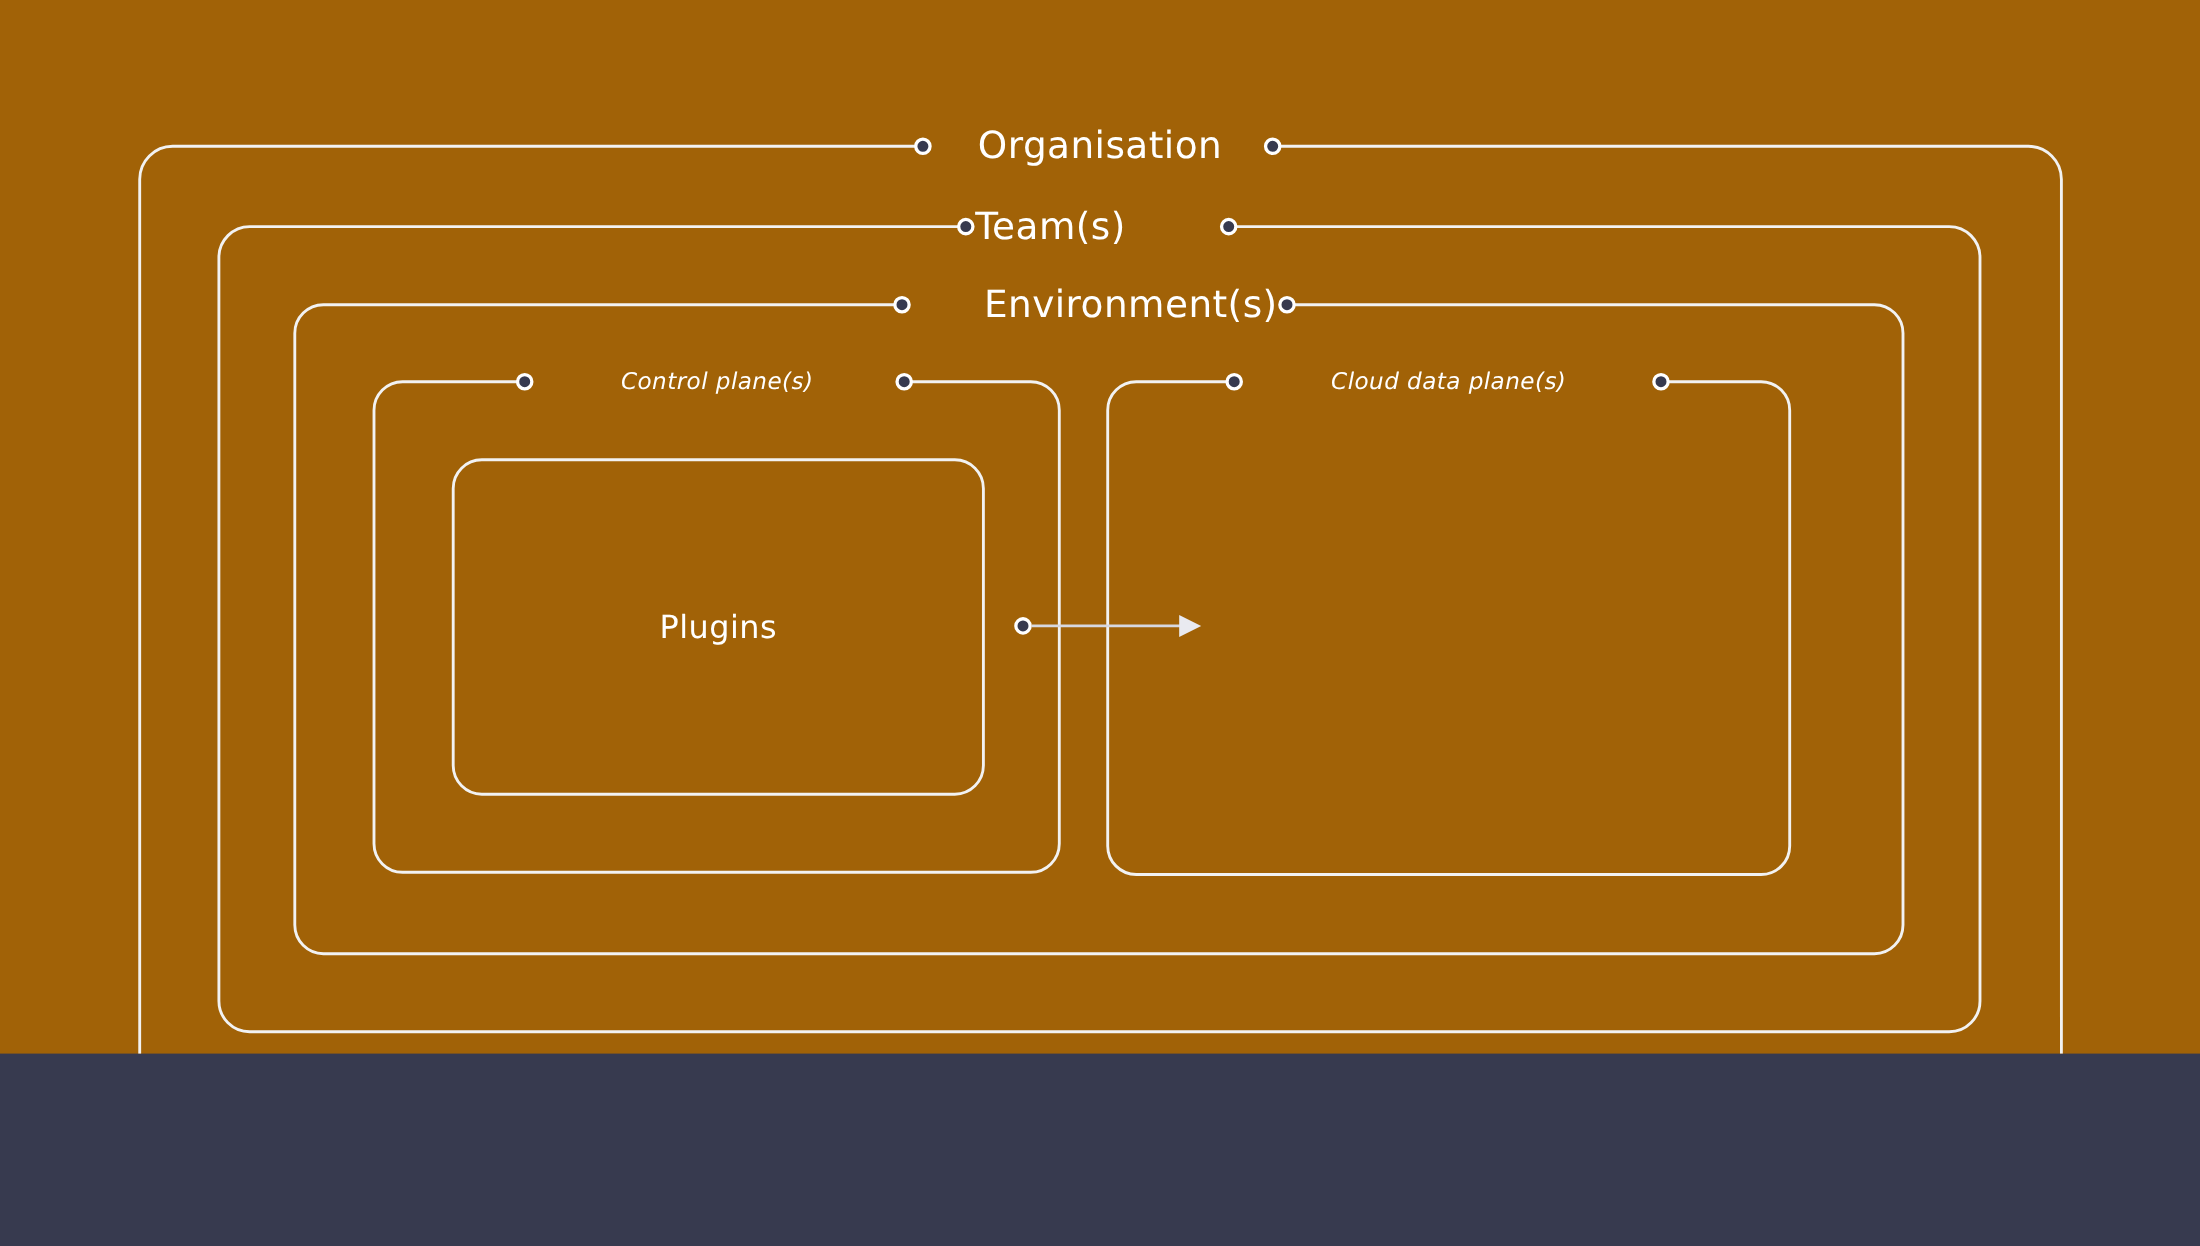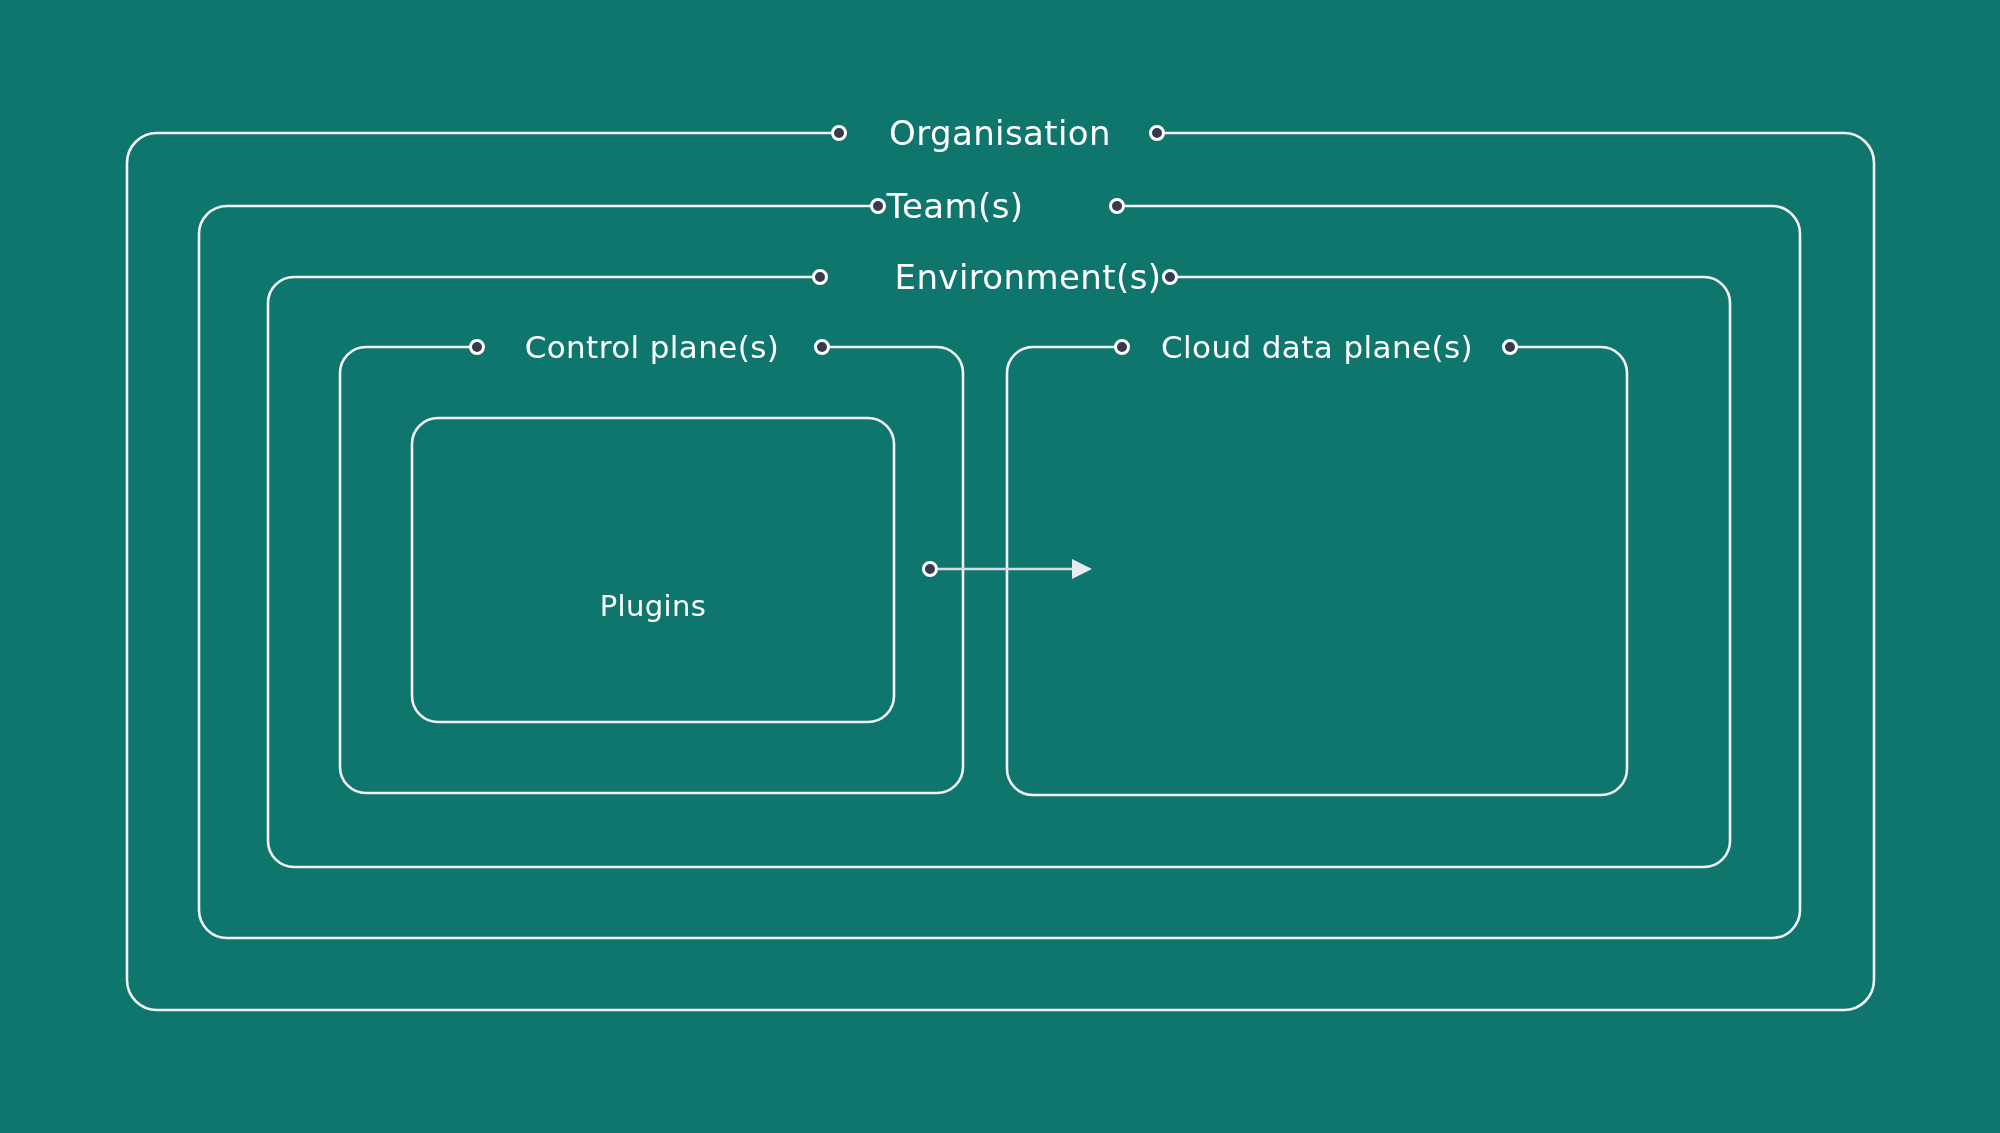--- a/index.html
+++ b/index.html
@@ -3,22 +3,22 @@
 <meta charset="utf-8">
 <style>
   html, body {
     margin: 0;
     padding: 0;
     background: #373a4f;
   }
   #canvas {
     position: relative;
     width: 2000px;
-    height: 1133px;
-    background: #0f766e;
+    height: 958px;
+    background: #a16207;
     overflow: hidden;
     font-family: "DejaVu Sans", "Liberation Sans", sans-serif;
   }
   #diagram-svg {
     position: absolute;
     inset: 0;
     width: 2000px;
     height: 1133px;
     display: block;
   }
@@ -53,25 +53,25 @@
     letter-spacing: 0.4px;
     white-space: nowrap;
     transform: translate(-50%, -50%);
     text-align: center;
     pointer-events: none;
   }
   .label-tier {
     font-size: 34px;
   }
   .label-plane {
-    font-size: 31px;
+    font-size: 21px;
+    font-style: italic;
   }
   .label-inner {
     font-size: 29px;
-    margin-top: 36px;
   }
 </style>
 </head>
 <body>
 
 <div id="canvas">
 
   <svg id="diagram-svg" viewBox="0 0 2000 1133">
 
     <g>

